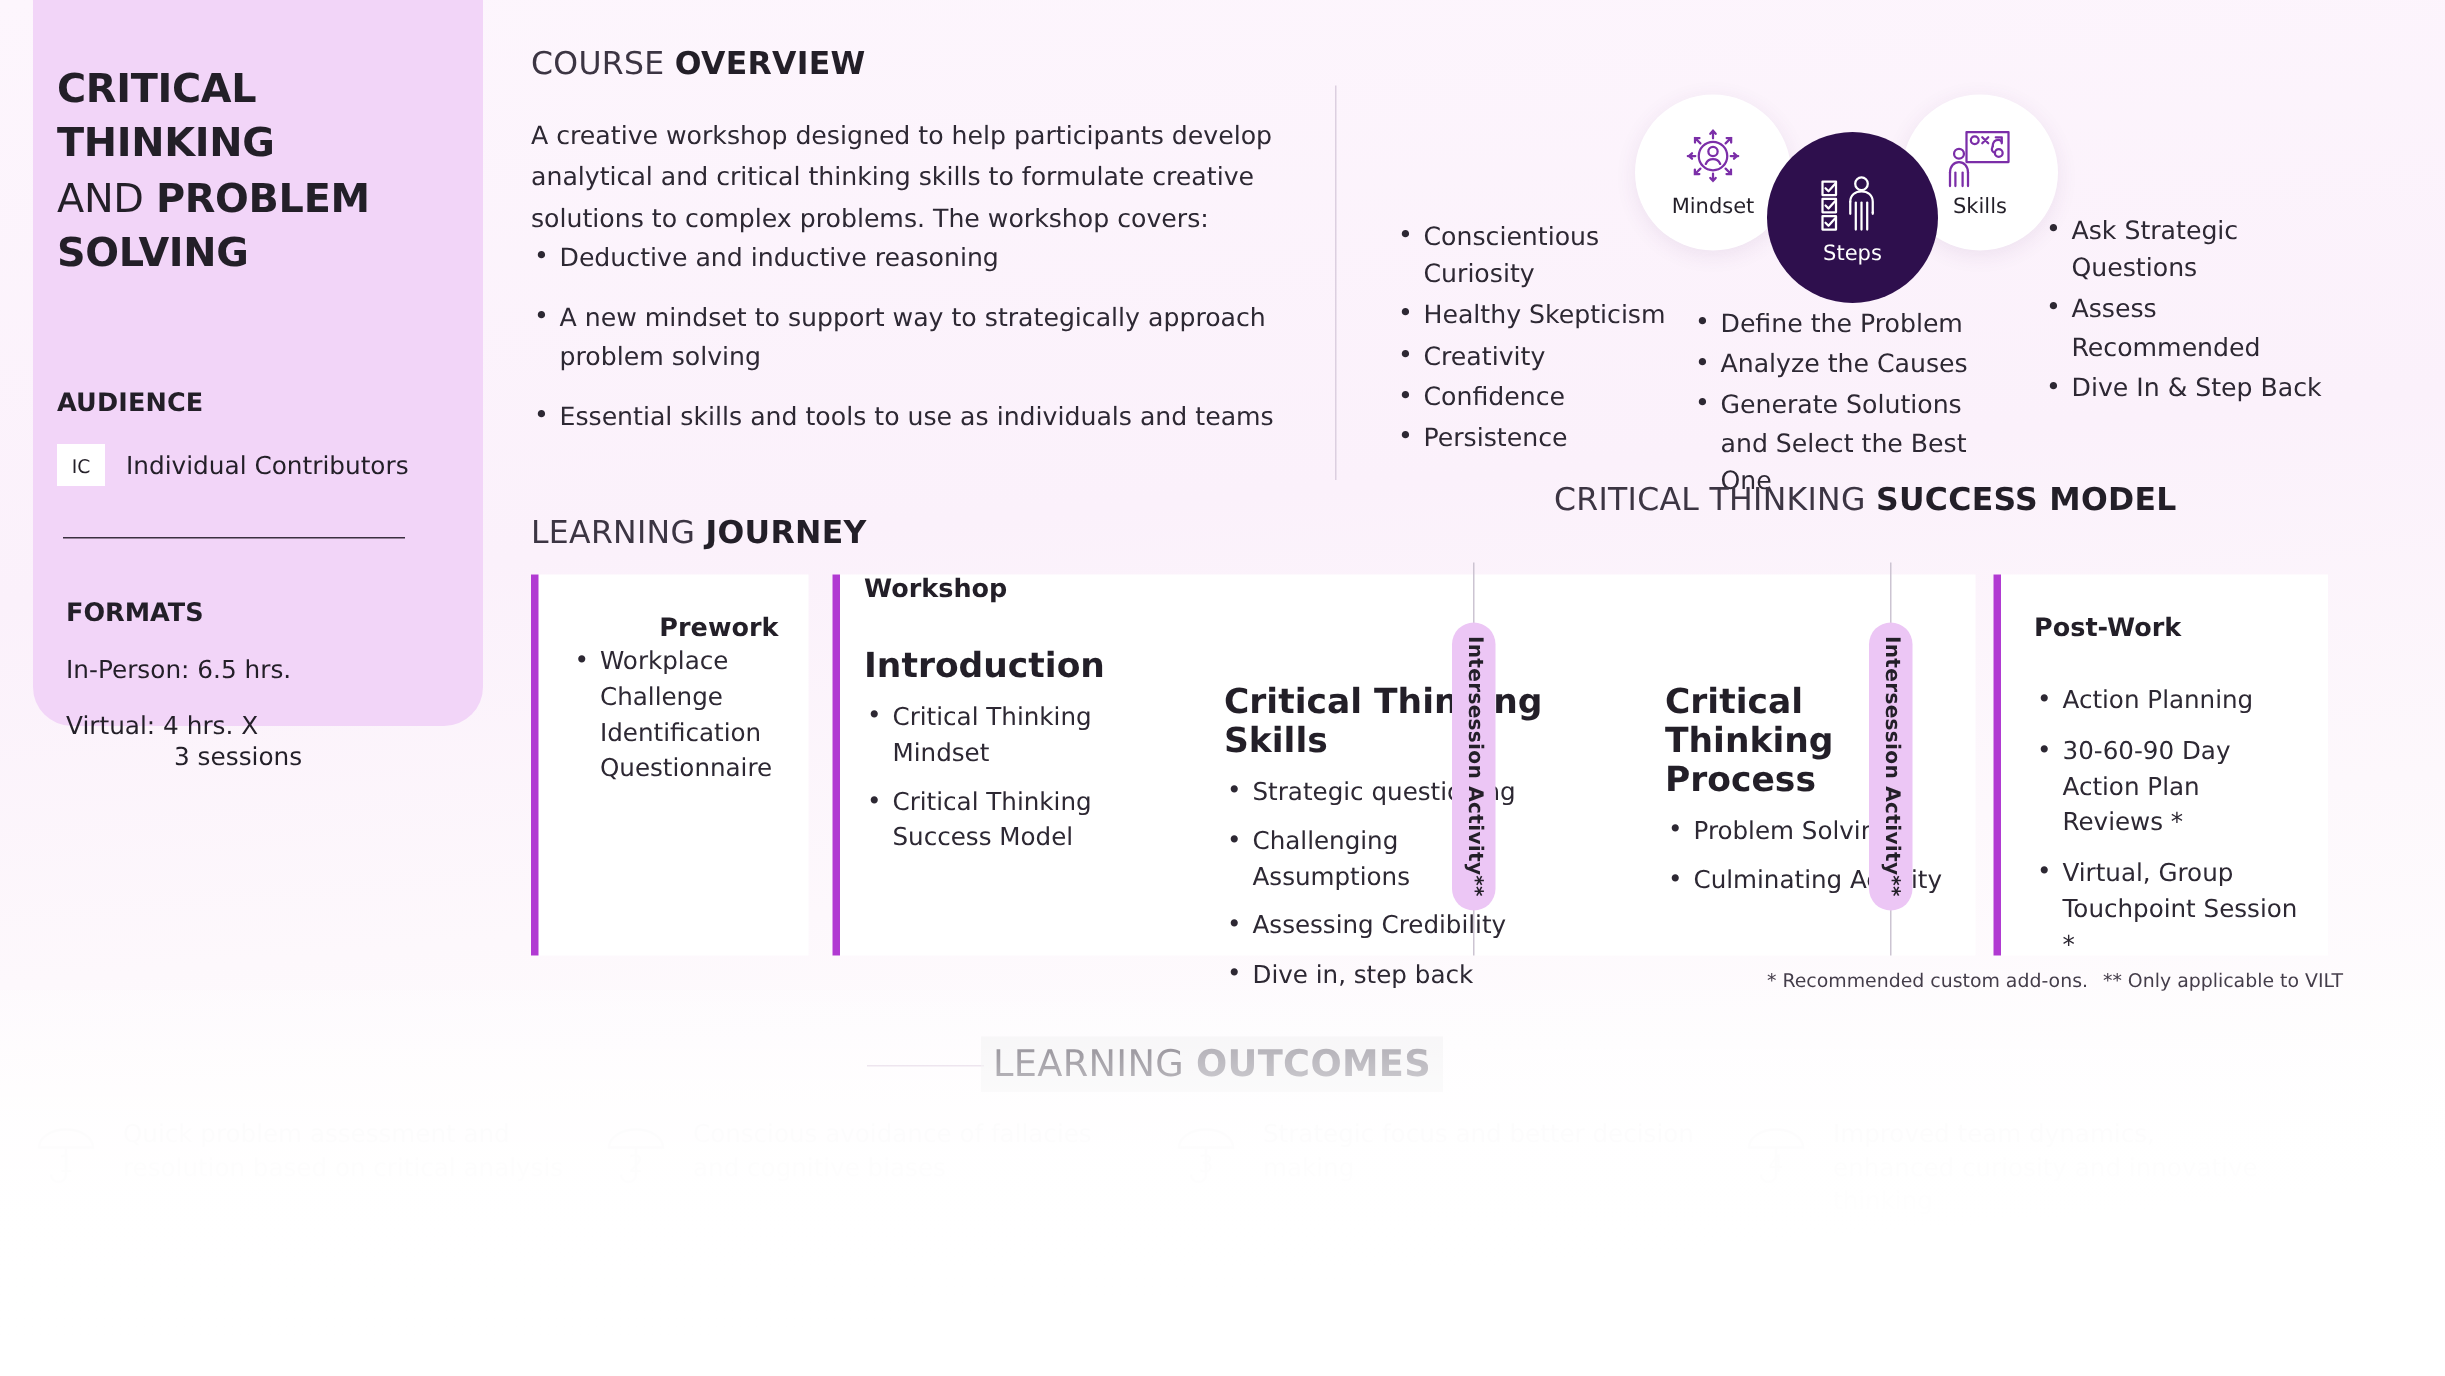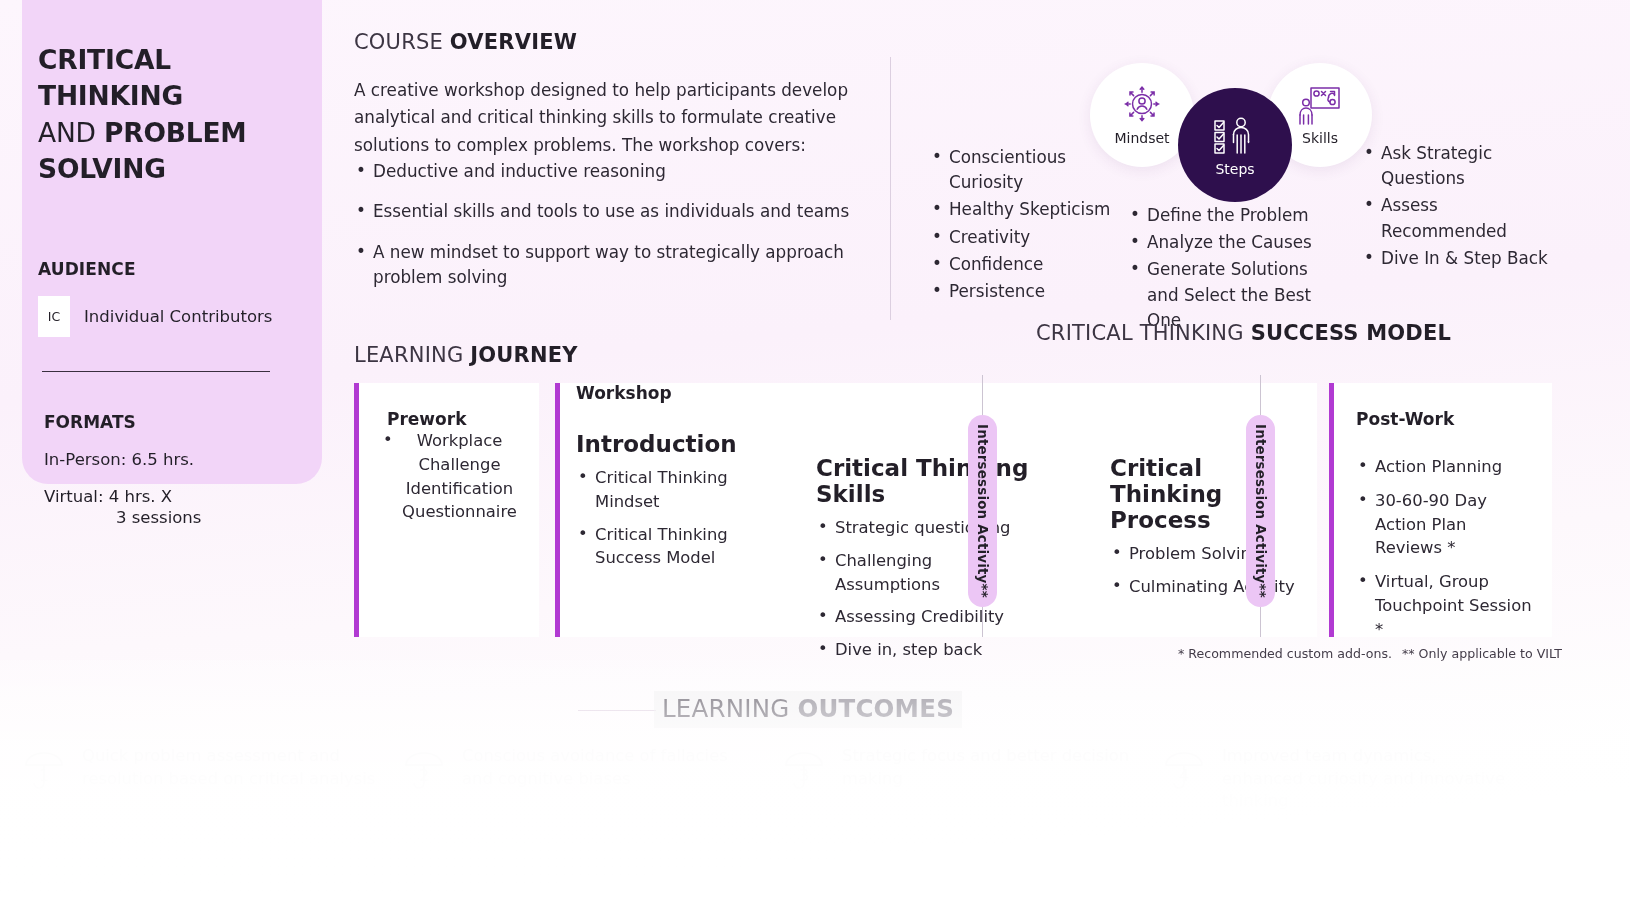--- a/index.html
+++ b/index.html
@@ -46,21 +46,21 @@
     margin-top: 72px;
     letter-spacing: 0.1px;
   }
   .aud-row {
     display: flex;
     align-items: center;
     gap: 14px;
     margin-top: 17px;
   }
   .aud-chip {
-    width: 32px; height: 41px;
+    width: 32px; height: 28px;
     background: #ffffff;
     display: flex; align-items: center; justify-content: center;
     font-size: 12.5px;
     color: #231f28;
   }
   .aud-text { font-size: 16.5px; }
   .side-rule {
     margin: 34px 2px 0 4px;
     height: 1px;
     background: #3a2f3f;
@@ -187,29 +187,29 @@
   .card.c-prework  { left: 0px;   width: 185px; }
   .card.c-workshop { left: 201px; width: 762px; }
   .card.c-post     { left: 975px; width: 223px; }
 
   .card-h {
     font-size: 17px;
     font-weight: 700;
     color: #231f28;
     margin: 0 0 0 0;
   }
-  .card.c-prework .card-h { margin-left: 6px; }
+  .card.c-prework .card-h { margin-left: 6px; text-align: right; }
   .card-sub {
     font-size: 23px;
     font-weight: 700;
     margin-top: 28px;
   }
   .card ul.bl li { font-size: 16.4px; line-height: 1.45; }
 
-  .pw-list { margin-top: 26px; text-align: center; }
+  .pw-list { margin-top: 26px; }
   .pw-list li { padding-left: 16px; }
 
   .ws-cols {
     position: absolute;
     left: 0; top: 0;
     width: 762px; height: 254px;
   }
   .ws-col { position: absolute; top: 0; }
   .ws-col.w1 { left: 16px;  width: 196px; }
   .ws-col.w2 { left: 256px; width: 225px; }
@@ -327,22 +327,22 @@
     <div class="fmt-line ind">3 sessions</div>
   </div>
 
   <div class="overview">
     <div class="sec-head">
       <span class="lt">COURSE </span><span class="bd">OVERVIEW</span>
     </div>
     <div class="ov-para">A creative workshop designed to help participants develop analytical and critical thinking skills to formulate creative solutions to complex problems. The workshop covers:</div>
     <ul class="bl ov-list">
       <li>Deductive and inductive reasoning</li>
+      <li>A new mindset to support way to strategically approach problem solving</li>
       <li>Essential skills and tools to use as individuals and teams</li>
-      <li>A new mindset to support way to strategically approach problem solving</li>
     </ul>
   </div>
 
   <div class="vdiv"></div>
 
   <div class="smodel">
 
     <div class="badge white b-mindset">
       <span>
         <svg width="46" height="42" viewBox="0 0 46 42">

